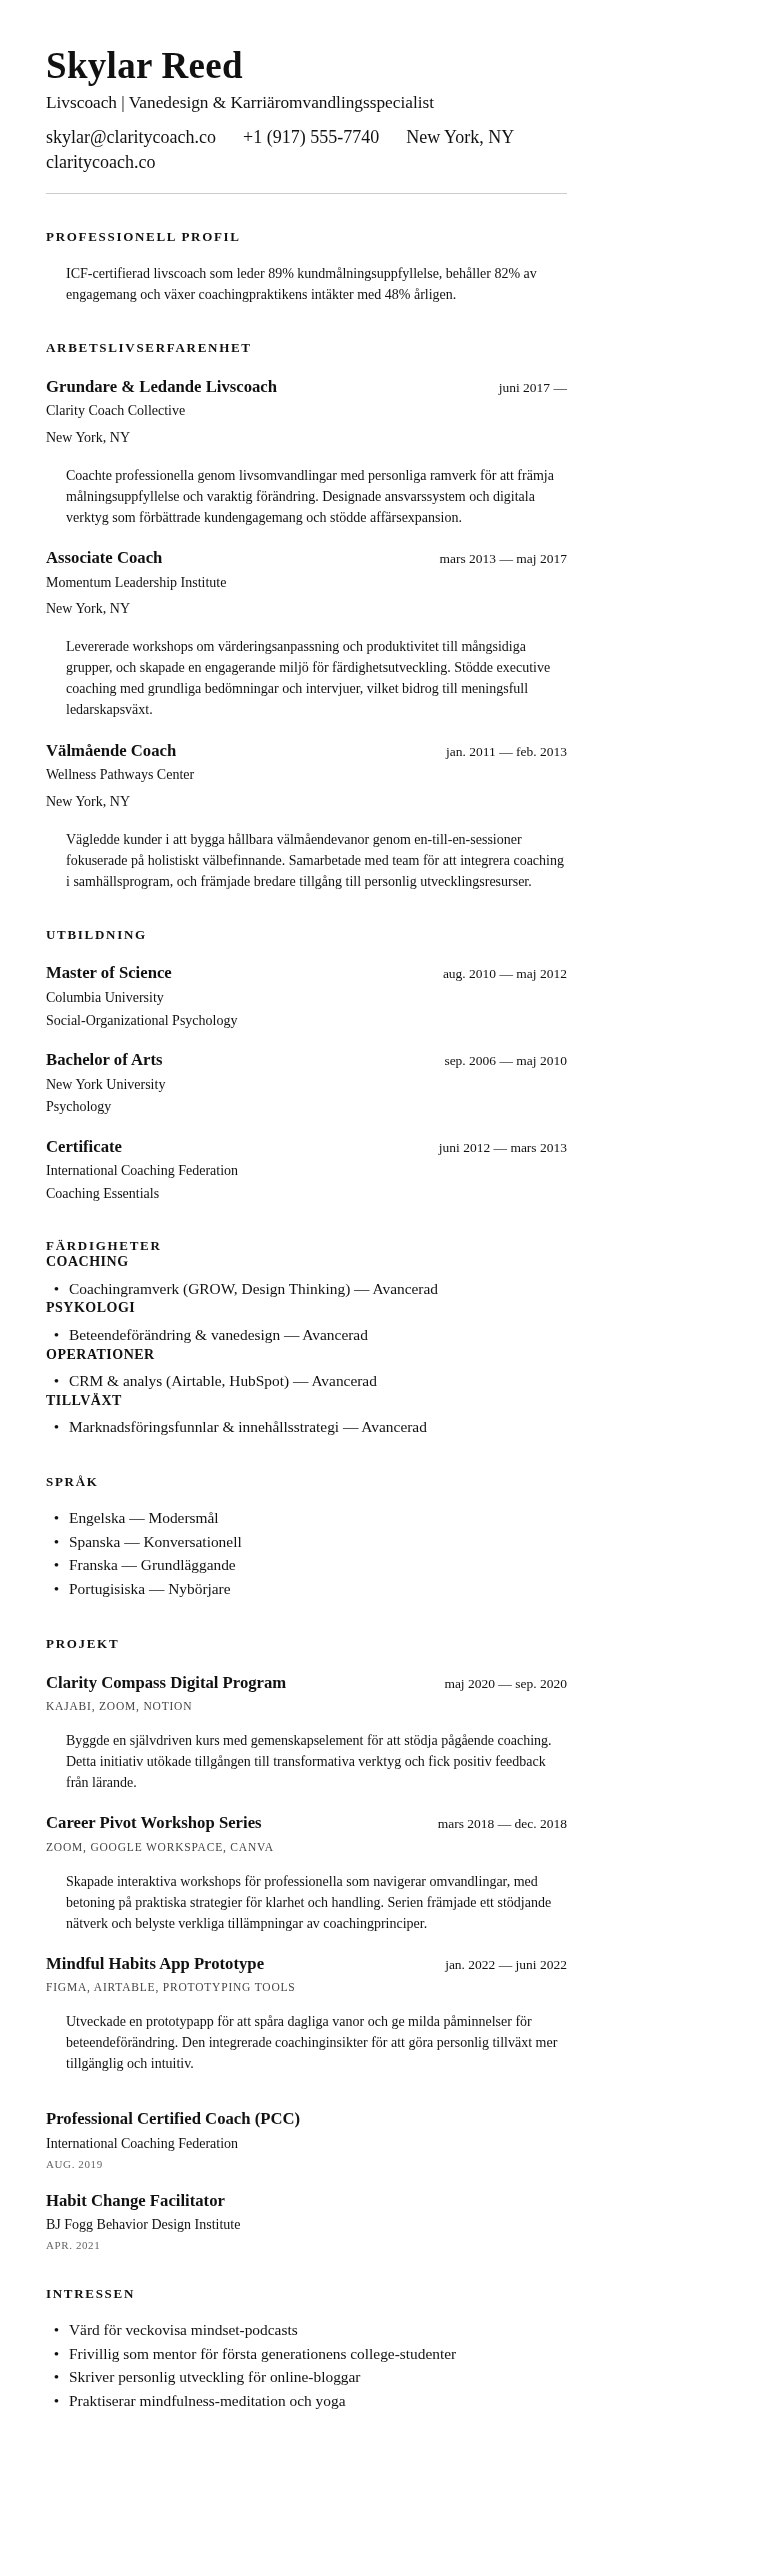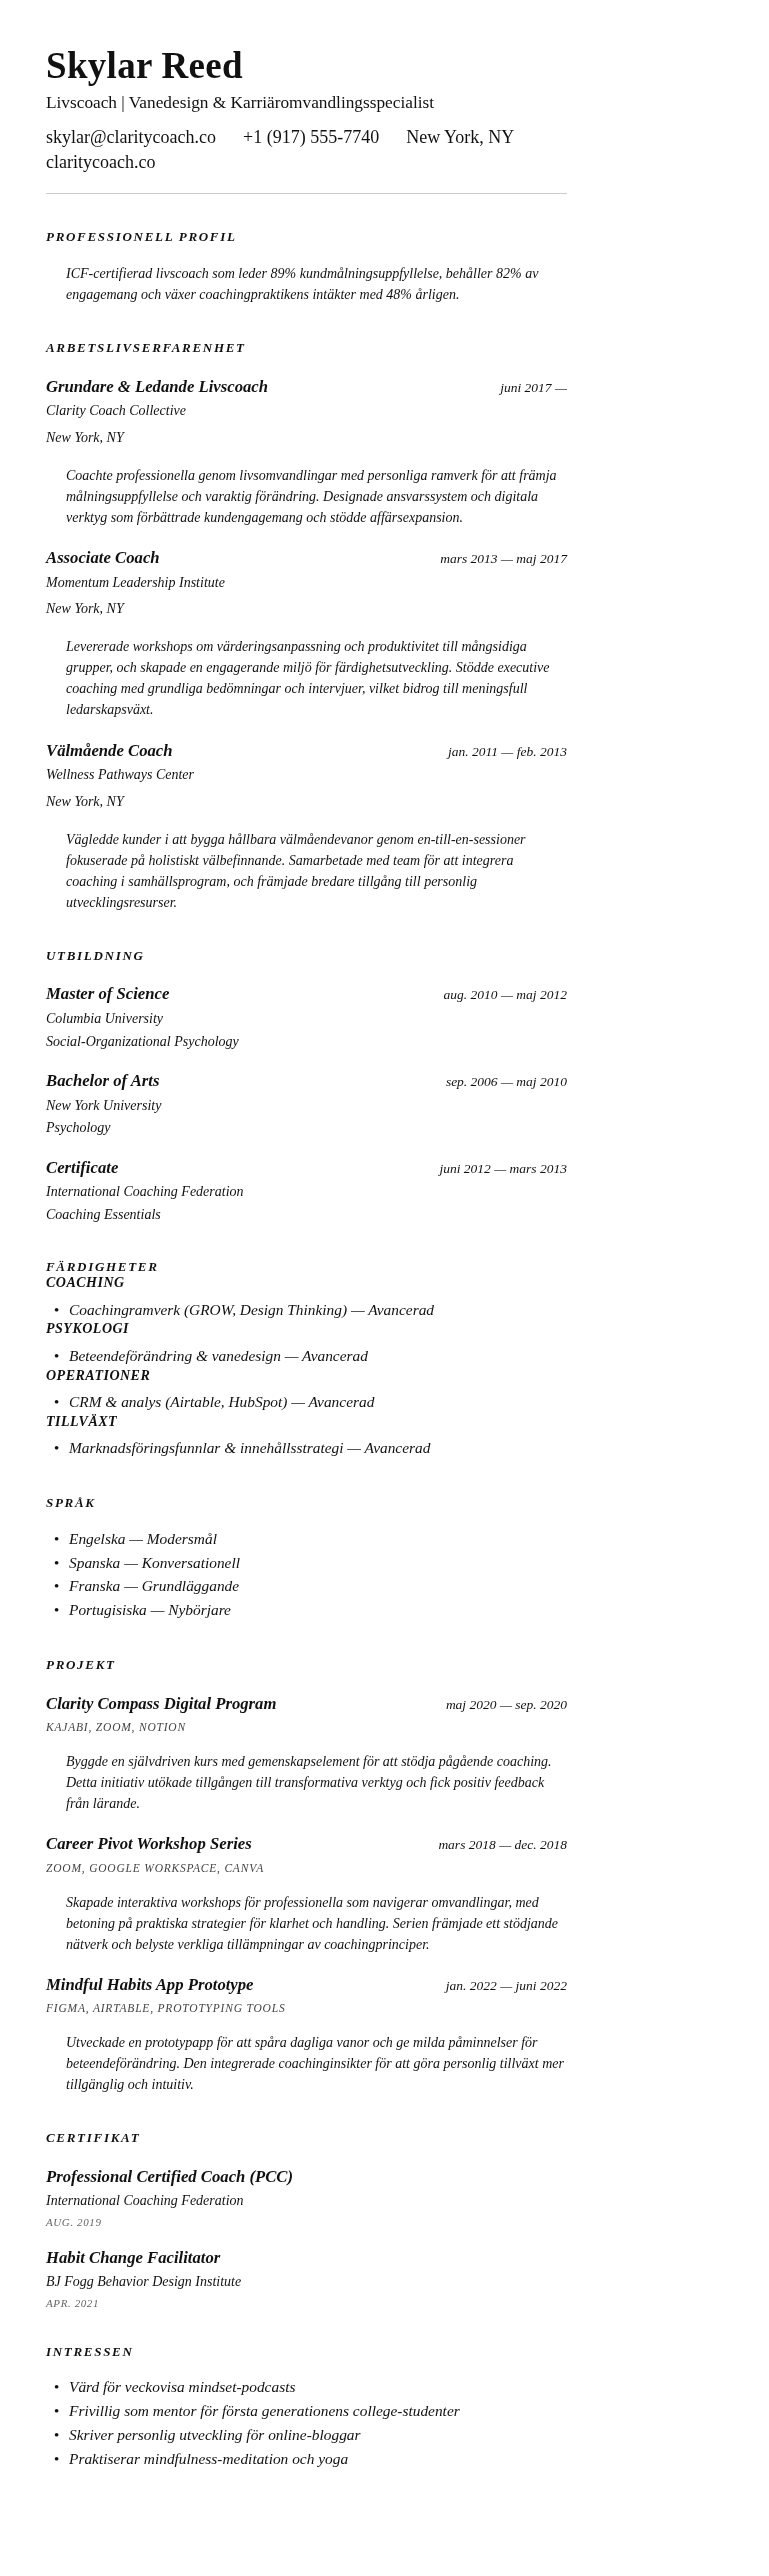--- a/index.html
+++ b/index.html
@@ -32,21 +32,21 @@
     gap: 3.8px 27px;
     font-size: 18px;
     margin-top: 13px;
   }
   .contact-row.second { margin-top: 9px; }
   .rule {
     border: none;
     border-top: 1.3px solid #cccccc;
     margin: 20.5px 0 0 0;
   }
-  .section { margin-top: 35px; font-style: italic; }
+  .section { margin-top: 35px; }
   .section-heading {
     font-size: 13px;
     font-weight: 700;
     letter-spacing: 1.7px;
   }
   .entry { margin-top: 20.5px; }
   .entry-head {
     display: flex;
     justify-content: space-between;
     align-items: baseline;
@@ -261,21 +261,20 @@
       <div class="entry-head">
         <div class="entry-title">Mindful Habits App Prototype</div>
         <div class="entry-date">jan. 2022 — juni 2022</div>
       </div>
       <div class="tools-line">FIGMA, AIRTABLE, PROTOTYPING TOOLS</div>
       <div class="para">Utveckade en prototypapp för att spåra dagliga vanor och ge milda påminnelser för beteendeförändring. Den integrerade coachinginsikter för att göra personlig tillväxt mer tillgänglig och intuitiv.</div>
     </div>
   </div>
 
   <div class="section">
-    <div class="section-heading">CERTIFIKAT</div>
 
     <div class="entry">
       <div class="entry-title">Professional Certified Coach (PCC)</div>
       <div class="entry-sub">International Coaching Federation</div>
       <div class="cert-date">AUG. 2019</div>
     </div>
 
     <div class="entry">
       <div class="entry-title">Habit Change Facilitator</div>
       <div class="entry-sub">BJ Fogg Behavior Design Institute</div>

